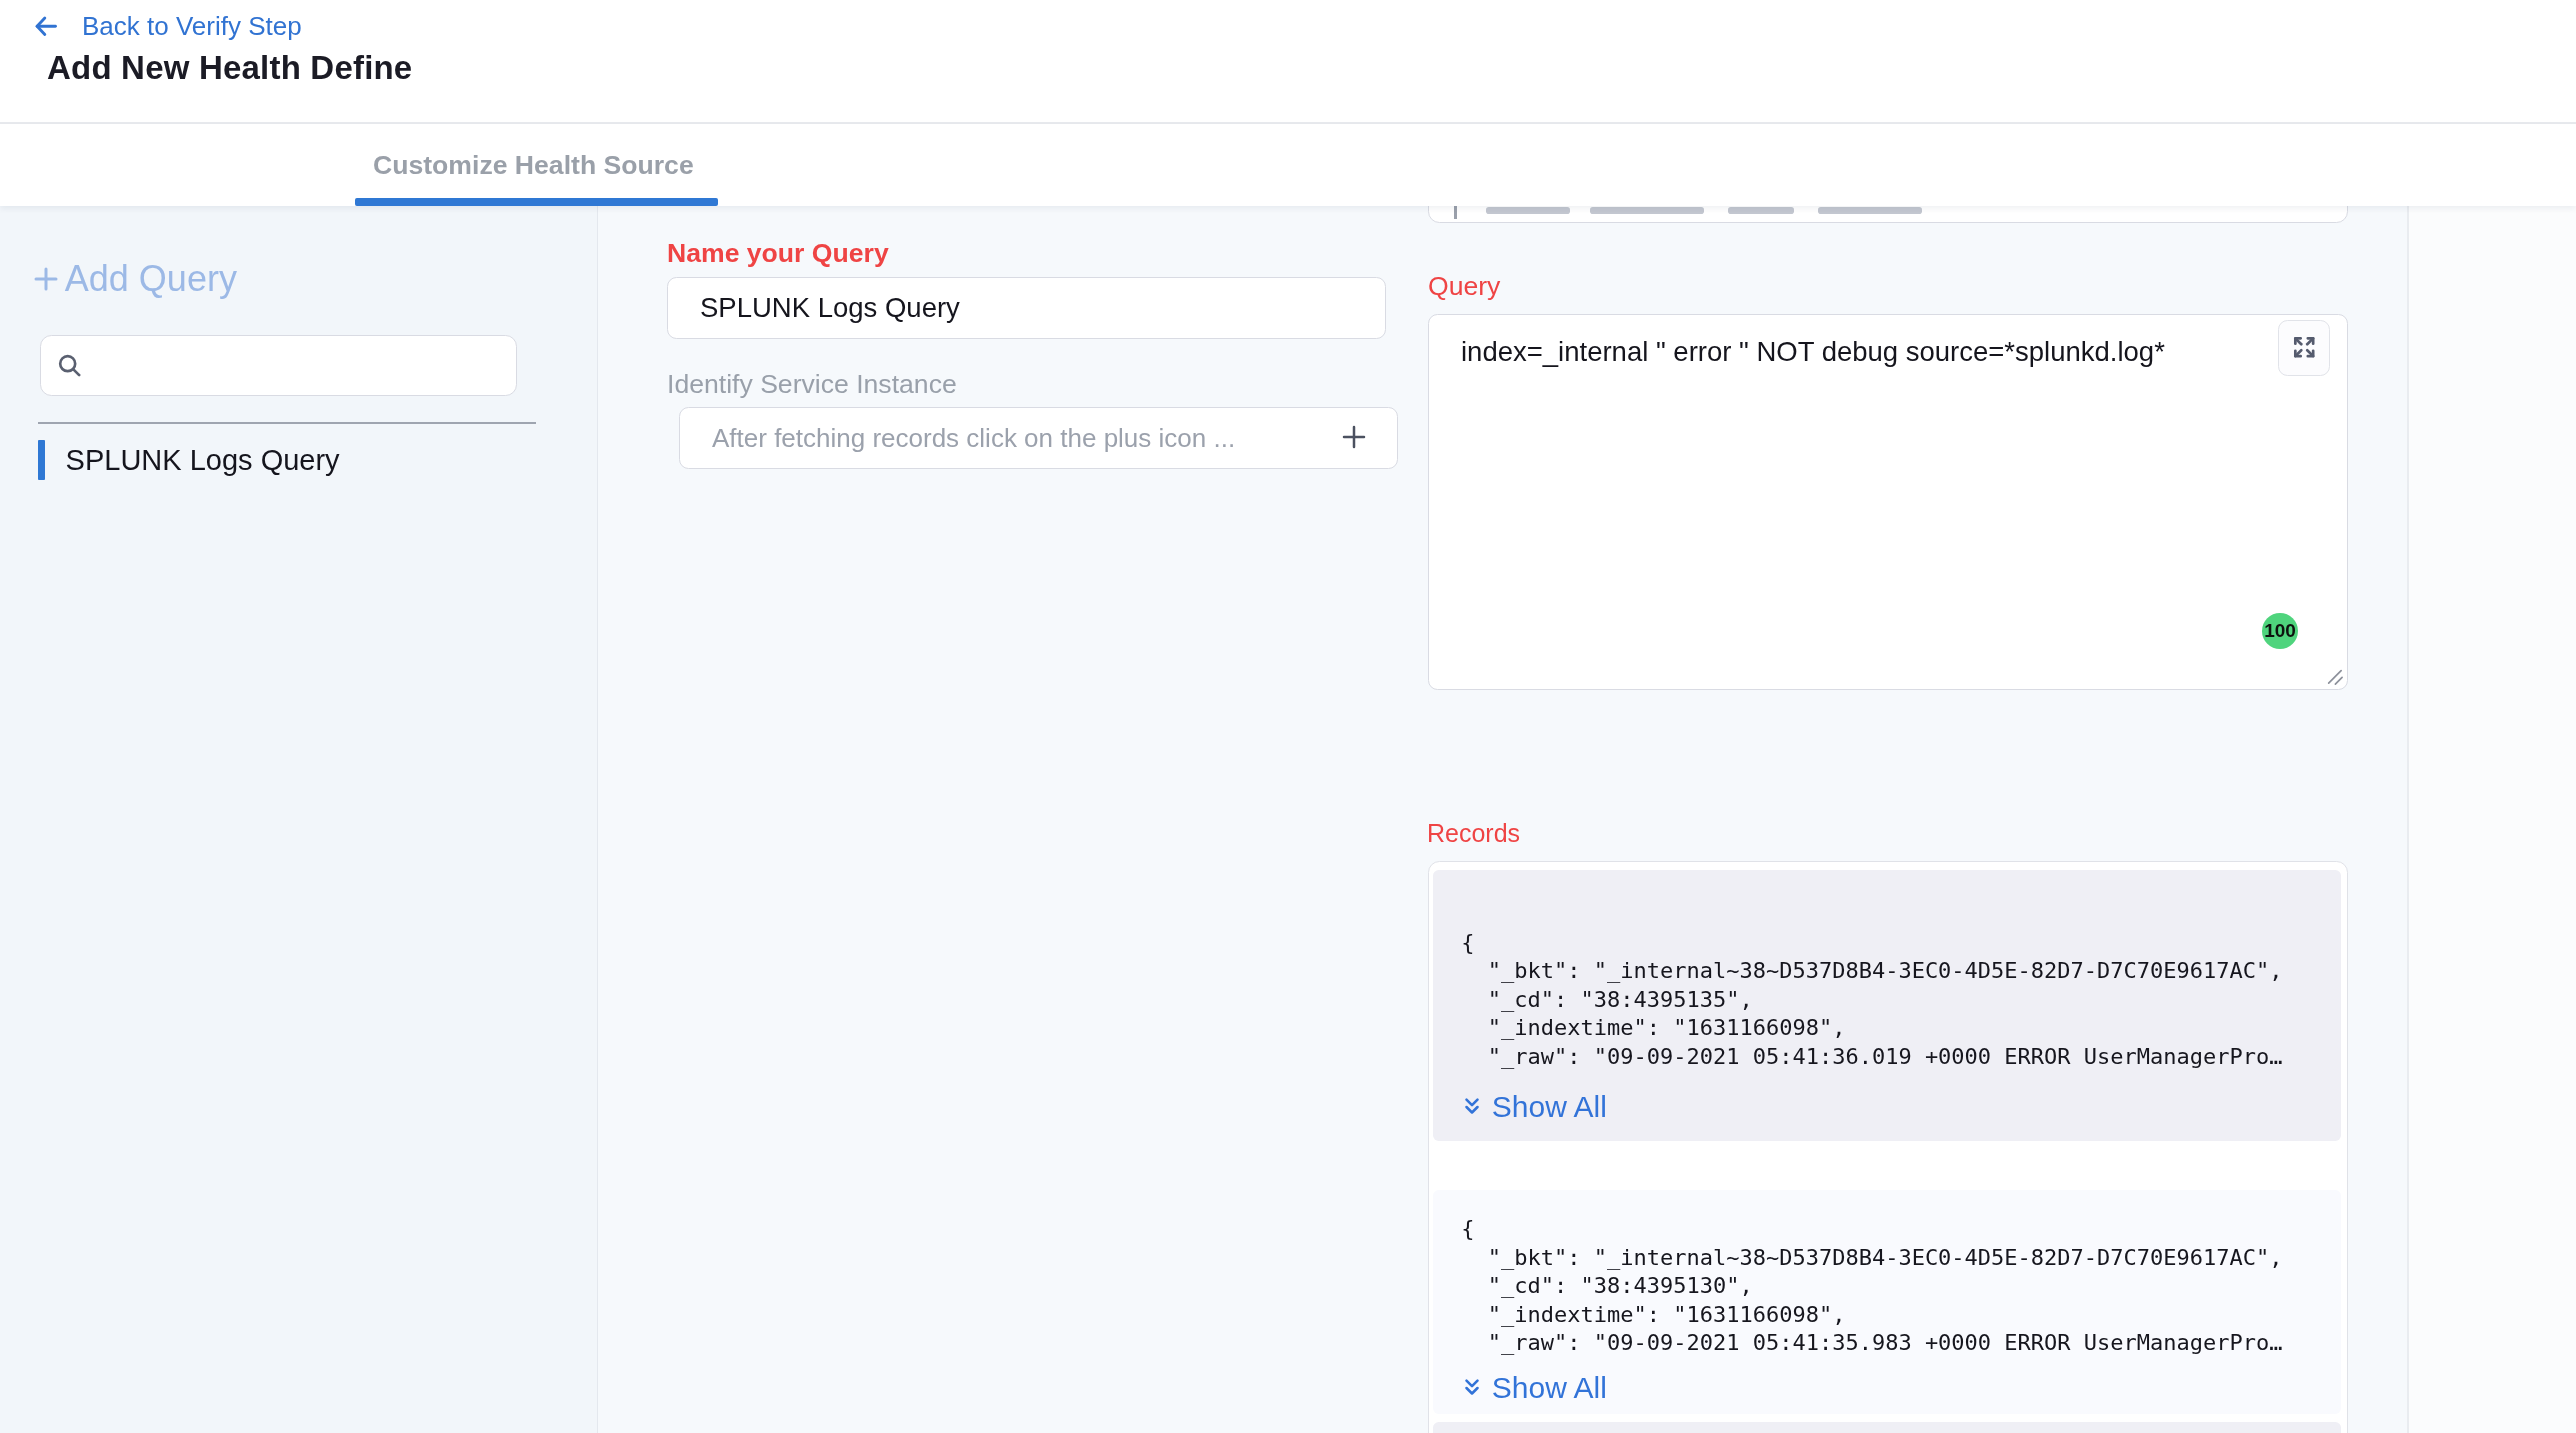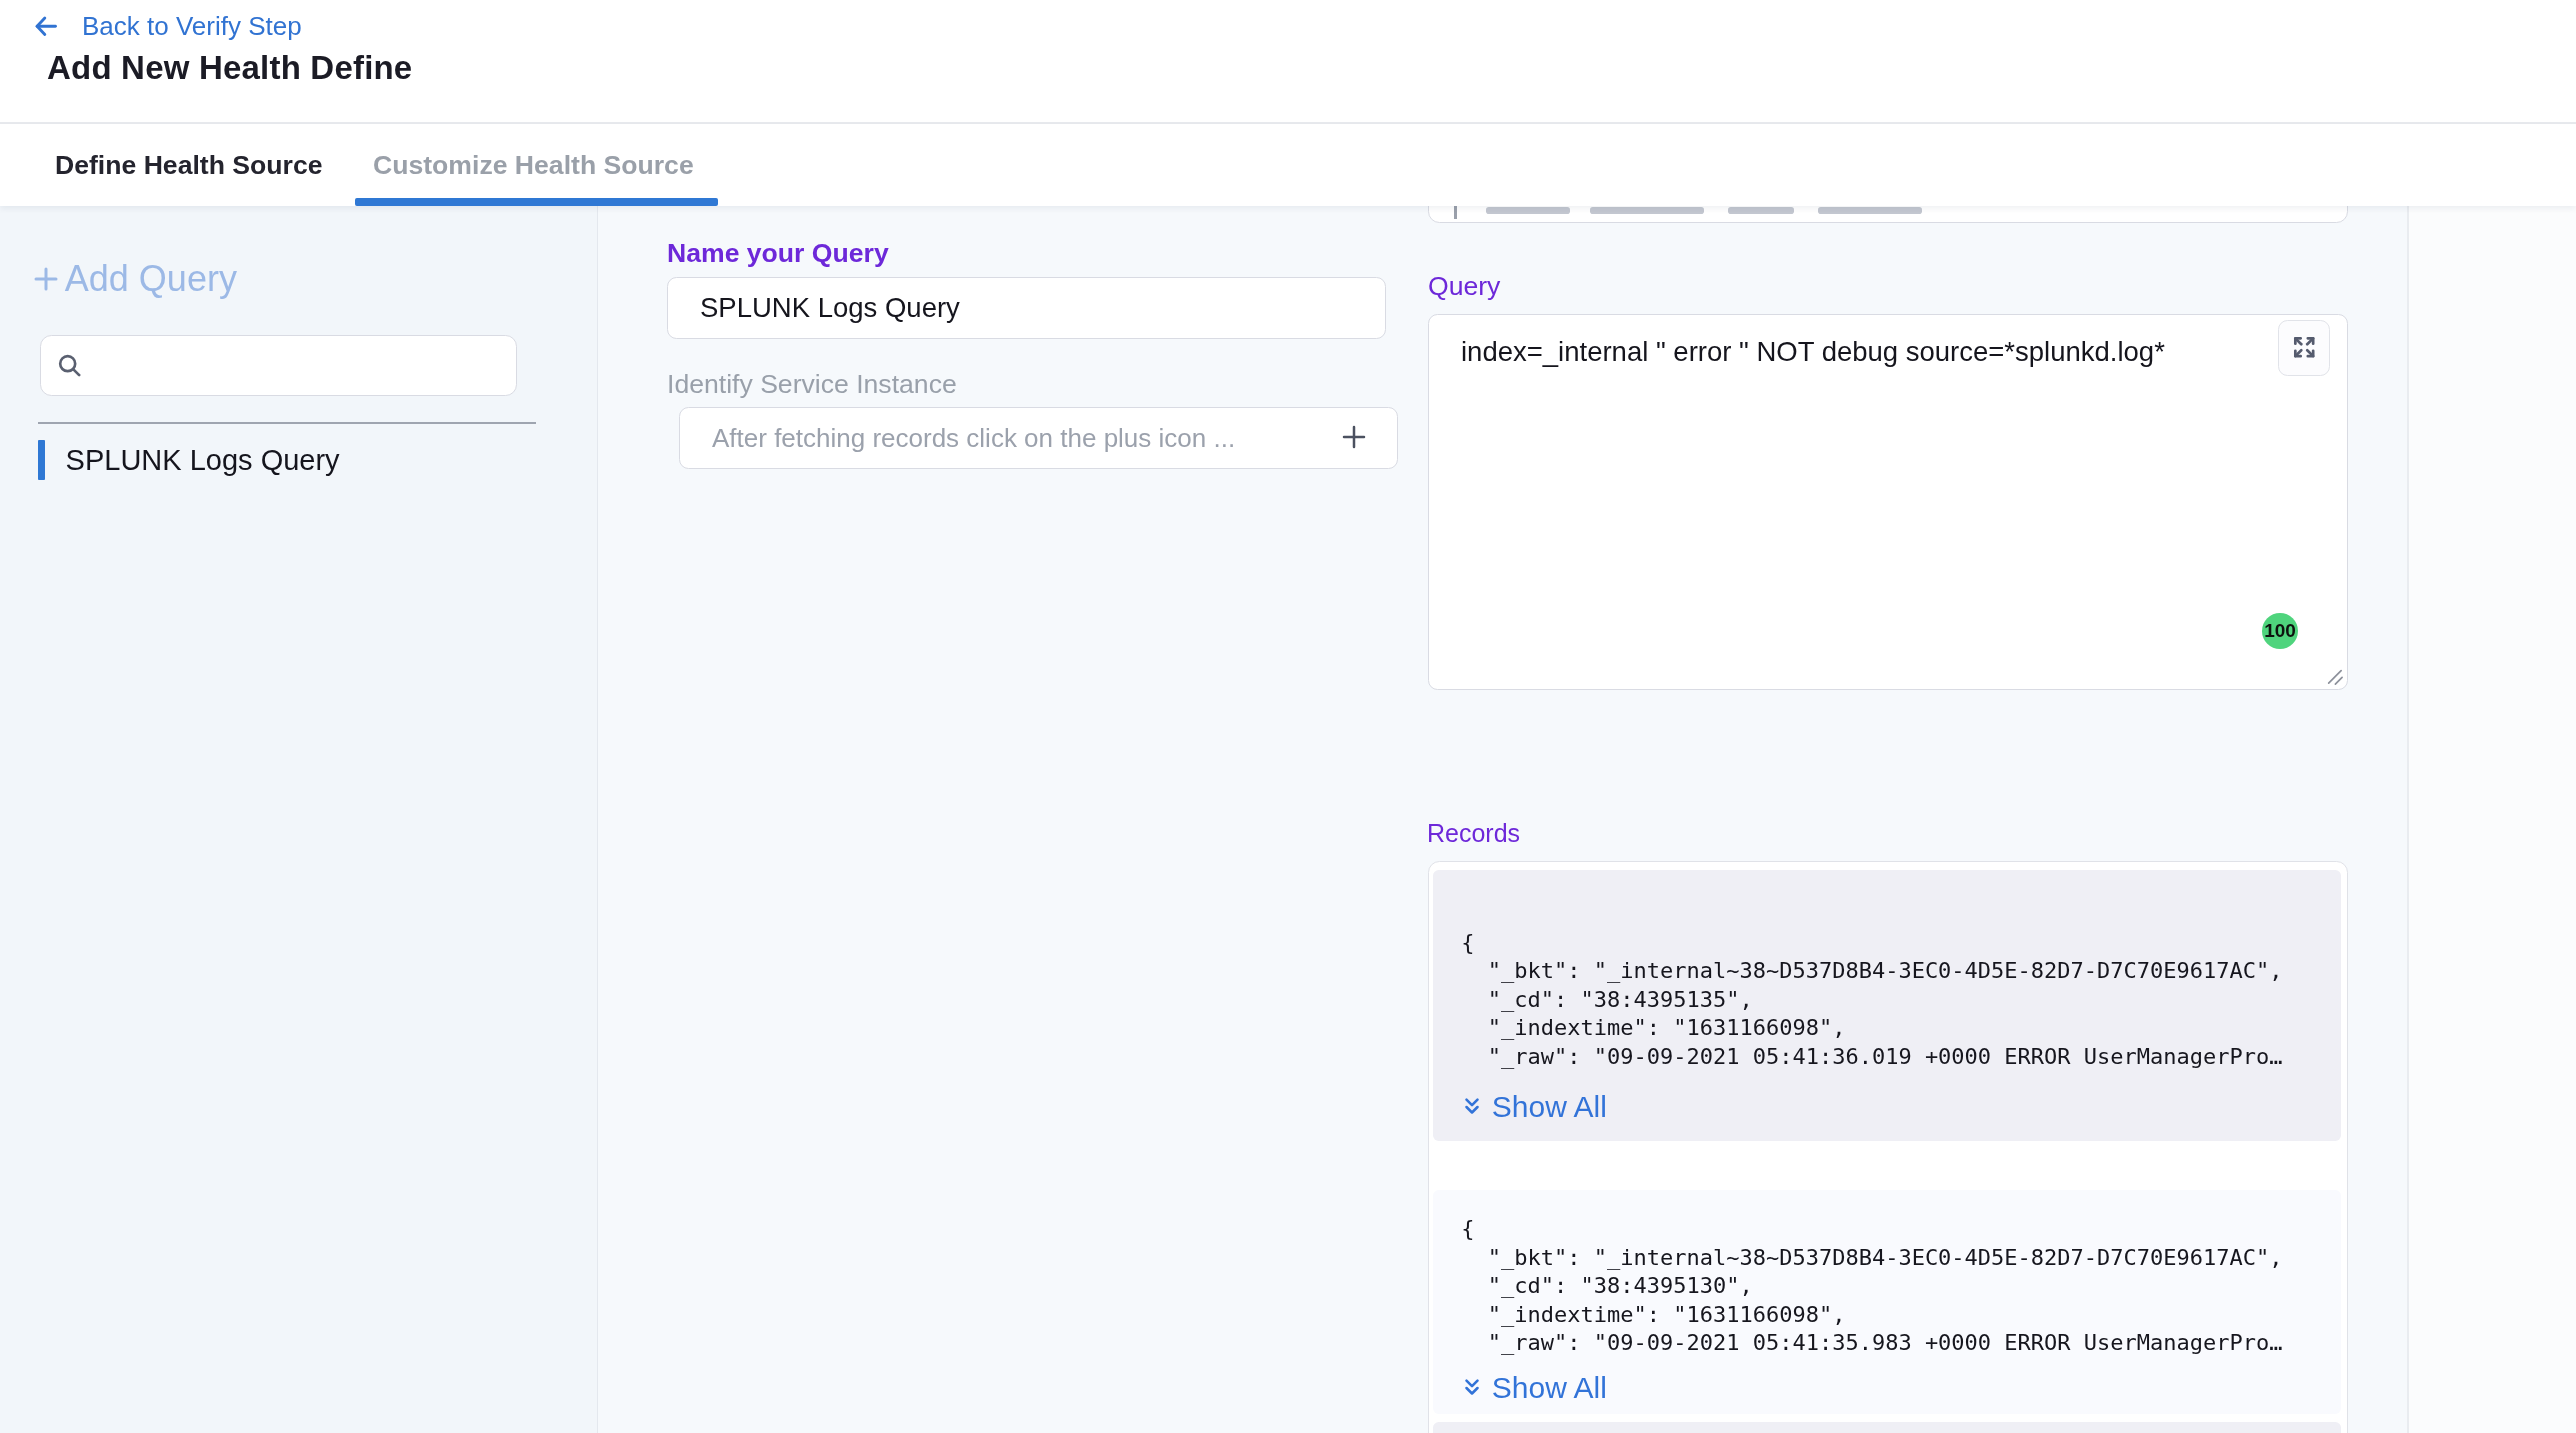--- a/index.html
+++ b/index.html
@@ -31,21 +31,21 @@
   .add-query { position:absolute; left:31px; top:52px; display:flex; align-items:center; gap:3.8px; color:#9cb9e6; font-size:36px; cursor:pointer; }
   .searchbox { position:absolute; left:40px; top:129px; width:477px; height:61px; background:#ffffff; border:1.9px solid #d9dbe3; border-radius:11.4px; }
   .searchbox svg { position:absolute; left:14.2px; top:15px; }
   .searchbox input { position:absolute; left:53px; top:3.8px; width:408px; height:49px; border:none; outline:none; background:transparent; font-size:26.6px; color:#15151d; font-family:"Liberation Sans",sans-serif; }
   .sb-divider { position:absolute; left:38px; top:216px; width:498px; height:1.9px; background:#9fa5b0; }
   .query-item { position:absolute; left:38px; top:234px; height:40px; display:flex; align-items:center; cursor:pointer; }
   .sel-bar { width:6.6px; height:40px; background:#2f78d4; border-radius:0.9px; }
   .query-item-label { margin-left:21px; font-size:29px; color:#15151d; }
 
   
-  .lbl { position:absolute; font-size:26.6px; font-weight:600; color:#6d28d9; }
+  .lbl { position:absolute; font-size:26.6px; font-weight:600; color:#ef4444; }
   .lbl-gray { position:absolute; font-size:26.6px; font-weight:500; color:#99a0aa; }
   .text-input { position:absolute; width:719px; height:62px; background:#ffffff; border:1.9px solid #d9dbe3; border-radius:9.5px; font-size:27.5px; color:#15151d; padding:0 32px; outline:none; font-family:"Liberation Sans",sans-serif; }
   .text-input::placeholder { color:#9ba1ac; font-size:26px; }
   #name-input { left:667px; top:71px; }
   .lbl-name { left:667px; top:32px; }
   .lbl-si { left:667px; top:163px; }
   .si-wrap { position:absolute; left:667px; top:201px; width:719px; height:62px; }
   .si-wrap .text-input { left:12px; top:0; width:719px; padding-right:108px; }
   .si-plus { position:absolute; right:17px; top:15px; cursor:pointer; }
 
@@ -190,19 +190,18 @@
           <line x1="20" y1="12" x2="4.5" y2="12"></line>
           <polyline points="11,5 4.5,12 11,19"></polyline>
         </svg>
       <span class="back-link">Back to Verify Step</span>
     </div>
     <div class="page-title">Add New Health Define</div>
     <div class="header-divider"></div>
   </header>
 
   <nav class="tabbar">
-    <div class="tab tab-define">Define Health Source</div>
     <div class="tab tab-customize">Customize Health Source</div>
     <div class="tab-underline"></div>
   </nav>
 
 </div>
 
 
 </body></html>

